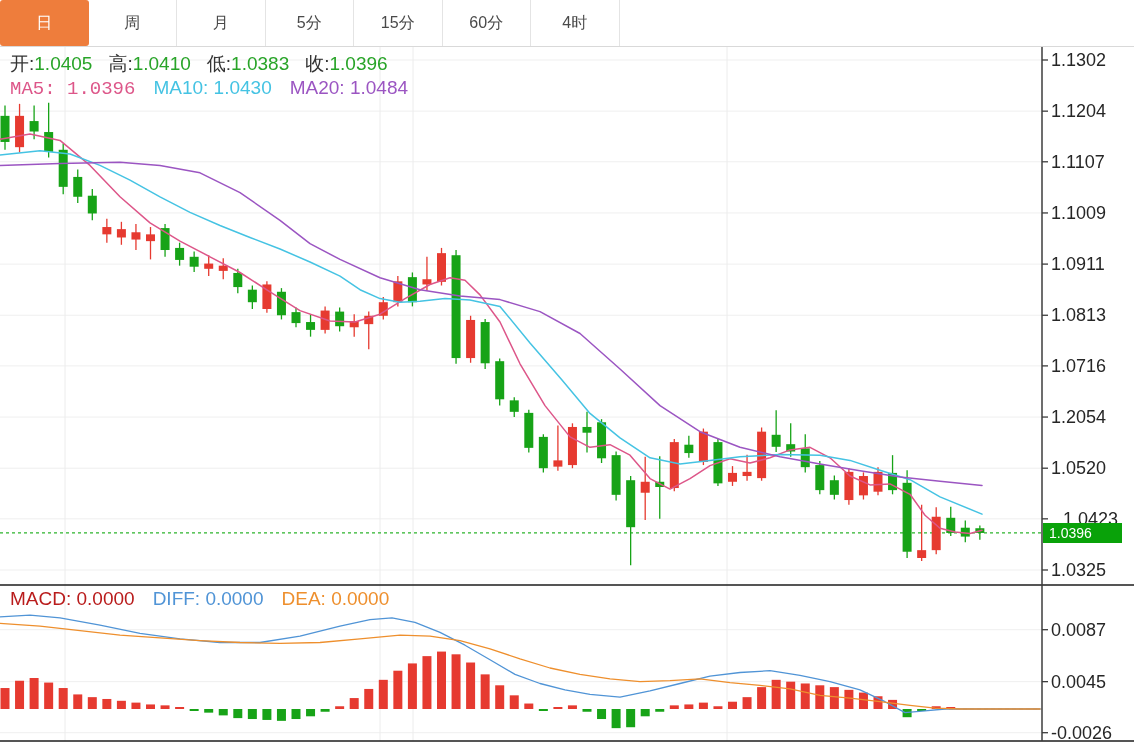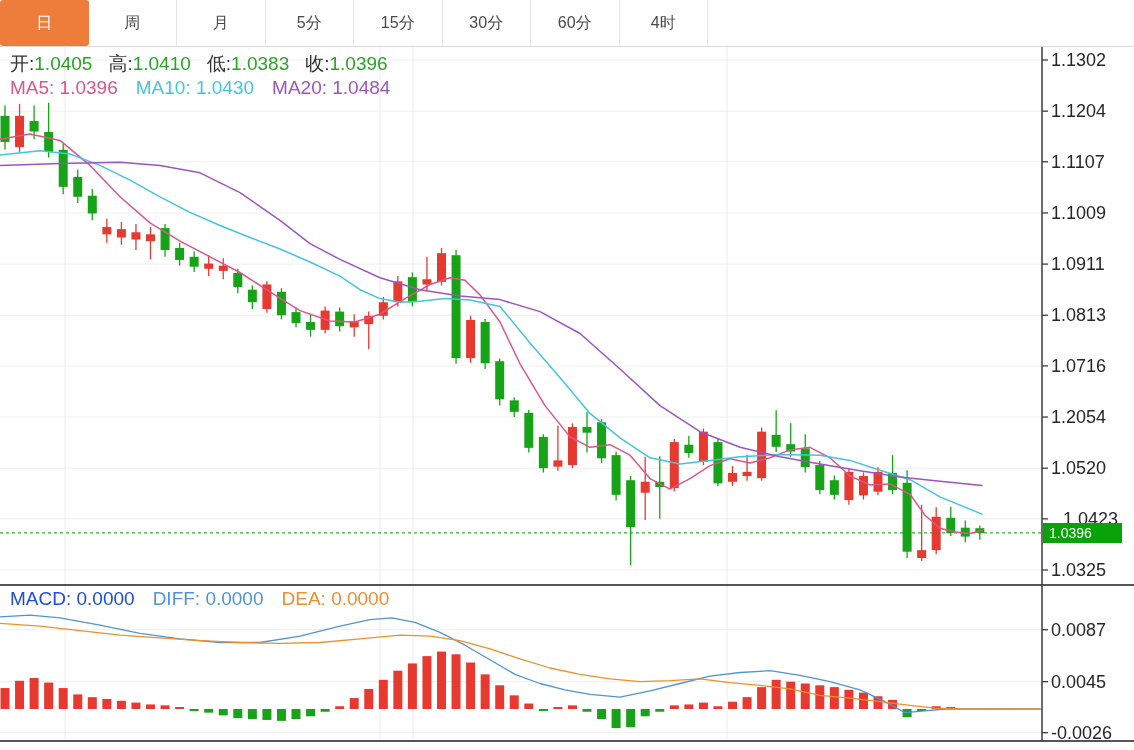--- a/index.html
+++ b/index.html
@@ -40,23 +40,20 @@
       <span>周</span>
     </div>
     <div class="tab">
       <span>月</span>
     </div>
     <div class="tab">
       <span>5分</span>
     </div>
     <div class="tab">
       <span>15分</span>
-    </div>
-    <div class="tab">
-      <span>30分</span>
     </div>
     <div class="tab">
       <span>60分</span>
     </div>
     <div class="tab">
       <span>4时</span>
     </div>
   </div>
 
 <svg id="chart" width="1134" height="750">
@@ -311,23 +308,23 @@
       <line x1="1042" y1="629.6995" x2="1048" y2="629.6995" stroke="#3c3c3c" stroke-width="1.3"></line>
       <line x1="1042" y1="681.655" x2="1048" y2="681.655" stroke="#3c3c3c" stroke-width="1.3"></line>
       <line x1="1042" y1="732.699" x2="1048" y2="732.699" stroke="#3c3c3c" stroke-width="1.3"></line>
     </g>
   </svg>
 
 <div class="legend" id="legend-ohlc">
   <span class="lg-label">开:</span><span class="lg-val ohlc-val" style="color: rgb(40, 164, 40);">1.0405</span><span class="lg-label">高:</span><span class="lg-val ohlc-val" style="color: rgb(40, 164, 40);">1.0410</span><span class="lg-label">低:</span><span class="lg-val ohlc-val" style="color: rgb(40, 164, 40);">1.0383</span><span class="lg-label">收:</span><span class="lg-val ohlc-val" style="color: rgb(40, 164, 40);">1.0396</span>
 </div>
 
-<div class="legend" id="legend-ma"><span class="lg-item" style="color: rgb(221, 86, 137);">MA5: 1.0396</span><span class="lg-item" style="color: rgb(69, 195, 227);">MA10: 1.0430</span><span class="lg-item" style="color: rgb(155, 85, 194);">MA20: 1.0484</span></div>
-
-<div class="legend" id="legend-macd"><span class="lg-item" style="color: #1d4ed8;">MACD: 0.0000</span><span class="lg-item" style="color: rgb(80, 148, 214);">DIFF: 0.0000</span><span class="lg-item" style="color: rgb(238, 143, 45);">DEA: 0.0000</span></div>
+<div class="legend" id="legend-ma"><span class="lg-item" style="color: rgb(221, 86, 137); font-family: Liberation Mono, monospace;">MA5: 1.0396</span><span class="lg-item" style="color: rgb(69, 195, 227);">MA10: 1.0430</span><span class="lg-item" style="color: rgb(155, 85, 194);">MA20: 1.0484</span></div>
+
+<div class="legend" id="legend-macd"><span class="lg-item" style="color: #b91c1c;">MACD: 0.0000</span><span class="lg-item" style="color: rgb(80, 148, 214);">DIFF: 0.0000</span><span class="lg-item" style="color: rgb(238, 143, 45);">DEA: 0.0000</span></div>
 
 <div id="axis-labels">
     <div class="axlab" style="top: 50px;">1.1302</div>
     <div class="axlab" style="top: 101.156px;">1.1204</div>
     <div class="axlab" style="top: 151.79px;">1.1107</div>
     <div class="axlab" style="top: 202.946px;">1.1009</div>
     <div class="axlab" style="top: 254.102px;">1.0911</div>
     <div class="axlab" style="top: 305.258px;">1.0813</div>
     <div class="axlab" style="top: 355.892px;">1.0716</div>
     <div class="axlab" style="top: 407.048px;">1.2054</div>

